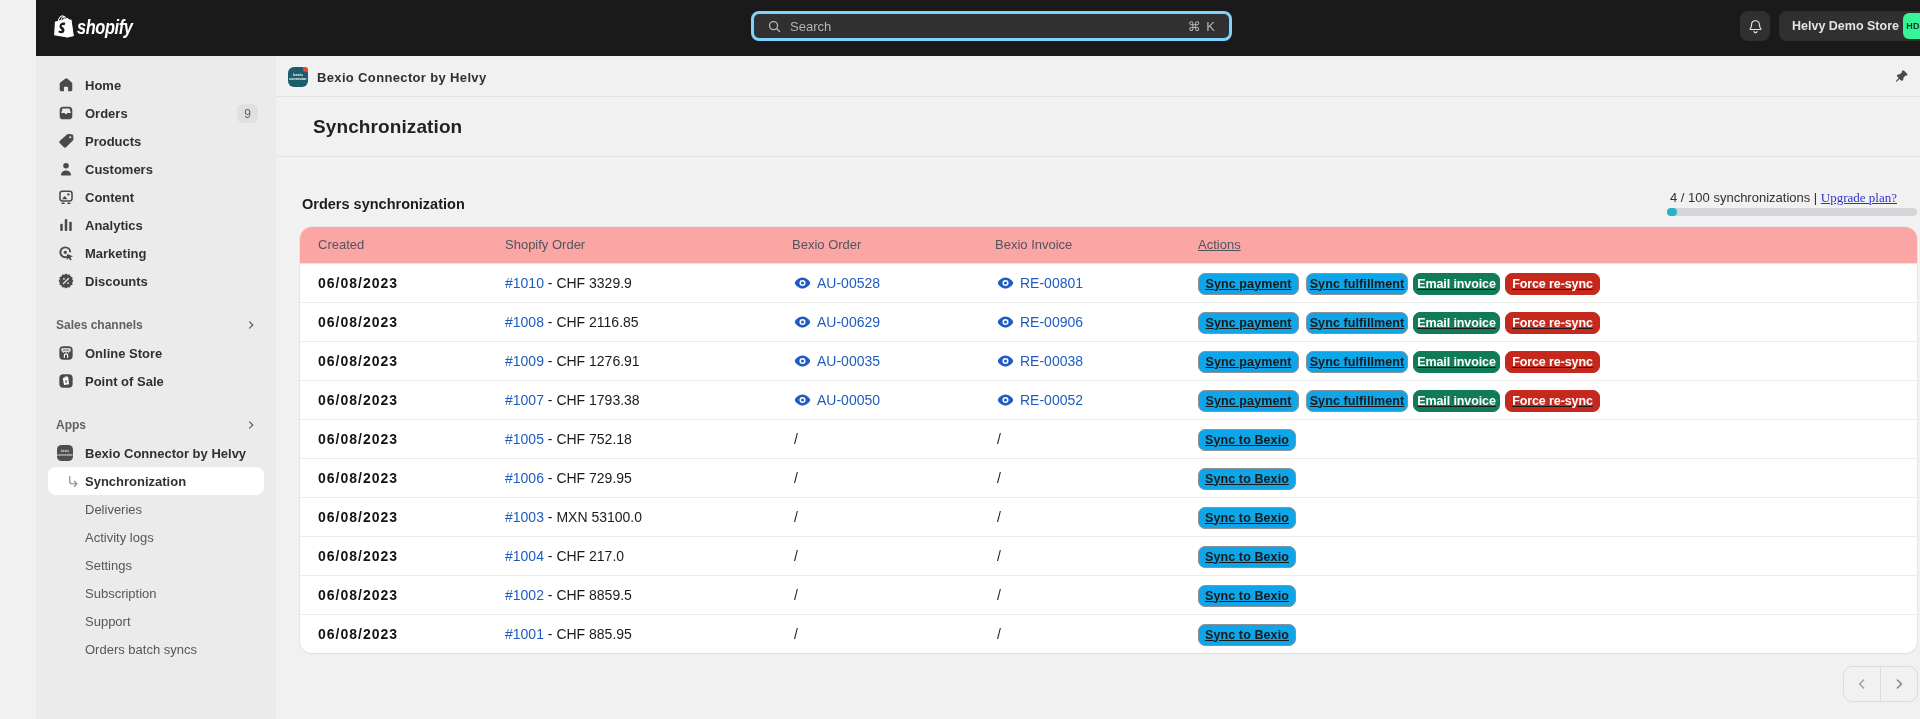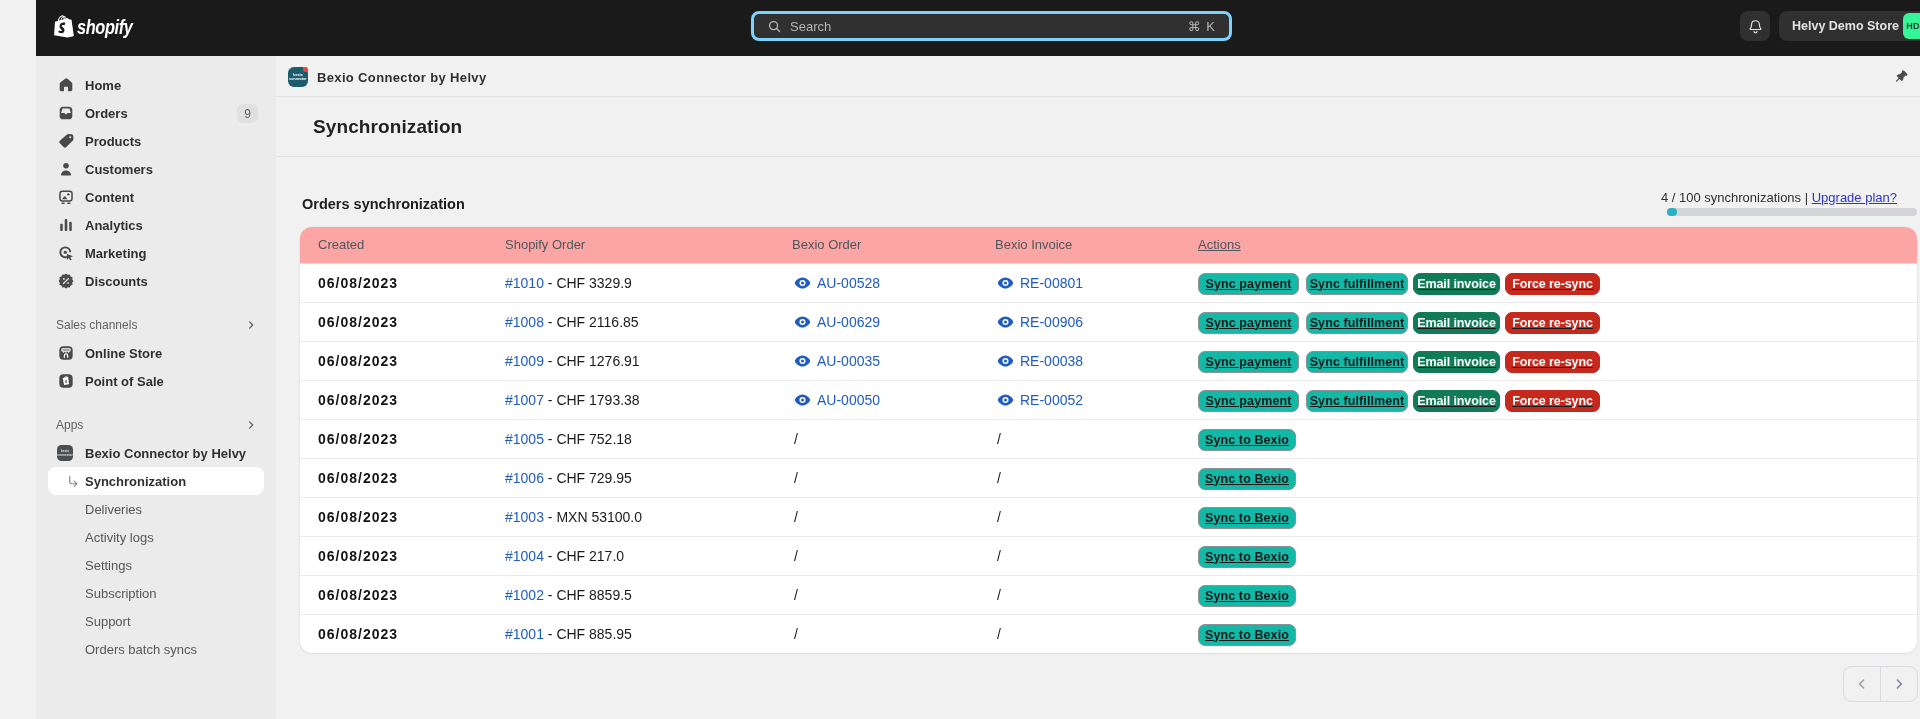--- a/index.html
+++ b/index.html
@@ -26,57 +26,57 @@
 
   
   .sidebar { position:absolute; left:0; top:56px; width:240px; height:663px; background:#ebebeb; color:#303030; }
   .nav { position:absolute; top:15px; left:0; width:240px; }
   .nav-item { position:relative; height:28px; margin:0 12px; border-radius:8px; display:flex; align-items:center;
     font-size:13px; font-weight:700; color:#303030; }
   .nav-item .ic { position:absolute; left:9px; top:5px; width:18px; height:18px; display:flex; }
   .nav-item .lbl { margin-left:37px; }
   .nav-item .count { position:absolute; right:6px; top:5px; min-width:21px; height:19px; background:#e0e0e0;
     border-radius:6px; color:#616161; font-size:12px; font-weight:400; display:flex; align-items:center; justify-content:center; }
-  .sec-head { height:28px; margin:16px 12px 0 12px; display:flex; align-items:center; font-size:12px; font-weight:400; color:#616161; position:relative;}
+  .sec-head { height:28px; margin:16px 12px 0 12px; display:flex; align-items:center; font-size:12px; font-weight:700; color:#616161; position:relative;}
   .sec-head .lbl { margin-left:8px; }
   .sec-head .chev { position:absolute; right:6px; top:7px; }
   .nav-sub { font-weight:400; color:#575757; }
   .nav-sub .lbl { margin-left:37px; }
   .nav-sel { background:#fff; font-weight:700; color:#303030; }
 
   
   .main { position:absolute; left:240px; top:56px; width:1680px; height:663px; background:#f1f1f1; }
   .appbar { position:absolute; left:0; top:0; width:1680px; height:41px; border-bottom:1px solid #e3e3e3; }
   .appbar .appicon { position:absolute; left:12px; top:10px; }
   .appbar .title { position:absolute; left:41px; top:14px; font-size:13px; font-weight:700; color:#303030; letter-spacing:0.35px; }
   .appbar .pin { position:absolute; left:1618px; top:13px; }
   .appbar .dots { position:absolute; left:1646px; top:13px; }
   .titlebar { position:absolute; left:0; top:41px; width:1680px; height:60px; border-bottom:1px solid #e3e3e3; }
   .titlebar h1 { position:absolute; left:37px; top:19px; font-size:19px; font-weight:700; color:#1f2124; letter-spacing:0.1px;}
 
   .sec-title { position:absolute; left:26px; top:140px; font-size:14.5px; font-weight:700; color:#1a1c1e; }
   .meta { position:absolute; right:59px; top:134px; font-size:13px; color:#303030; white-space:nowrap; }
-  .meta a { color:#2d35c8; text-decoration:underline; }
+  .meta a { color:#2d35c8; text-decoration:underline;font-family:Liberation Serif, serif; }
   .progress { position:absolute; left:1391px; top:152px; width:250px; height:8px; background:#d3d5d9; border-radius:4px; }
   .progress .fill { position:absolute; left:0; top:0; width:10px; height:8px; background:#29b2c5; border-radius:4px; }
 
   
   .card { position:absolute; left:24px; top:171px; width:1617px; height:426px; background:#fff; border-radius:12px;
     box-shadow:0 1px 2px rgba(0,0,0,.05), 0 0 0 1px rgba(0,0,0,.03); overflow:hidden; }
   .thead { position:absolute; left:0; top:0; width:1617px; height:37px; background:#fca5a5; border-bottom:1px solid #e4e5e7; }
   .thead span { position:absolute; top:0; line-height:36px; font-size:13px; color:#51555c; }
   .trow { position:absolute; left:0; width:1617px; height:39px; border-bottom:1px solid #ebebeb; font-size:14px; color:#1a1a1a; }
   .trow > span, .trow > div.cell { position:absolute; top:0; line-height:38px; }
   .c1 { left:18px; } .c2 { left:205px; } .c3 { left:492px; } .c4 { left:695px; } .c5 { left:898px;text-decoration:underline; }
   .date { font-weight:700; color:#141414; letter-spacing:1px; }
   a.lnk { color:#1f5cc2; text-decoration:none; }
   .eye { display:inline-block; vertical-align:-2px; margin-right:6px; margin-left:2px; }
   .btns { display:flex; gap:5px; align-items:center; height:39px; }
   .btn { height:22px; border-radius:7px; font-size:12.5px; font-weight:700; letter-spacing:0.1px;
-    background:#14b8a6; border:1px solid #8c9196; color:#1a1a1a; display:inline-flex; align-items:center; justify-content:center; }
+    background:#0ea5e9; border:1px solid #8c9196; color:#1a1a1a; display:inline-flex; align-items:center; justify-content:center; }
   .w1{width:101px} .w2{width:102px; margin-left:2px;} .w3{width:87px} .w4{width:95px} .w5{width:98px}
   .btn-green { background:#117a57; border-color:#117a57; color:#fff; letter-spacing:-0.1px; }
   .btn-red { background:#c5281c; border-color:#c5281c; color:#fff; letter-spacing:-0.1px; }
 
   
   .pager { position:absolute; left:1567px; top:610px; width:75px; height:36px; border:1px solid #d8dbe0; border-radius:9px; display:flex; }
   .pager .pg { flex:1; display:flex; align-items:center; justify-content:center; }
   .pager .pg:first-child { border-right:1px solid #d8dbe0; }
   .vscroll { position:absolute; left:1663px; top:42px; width:17px; height:621px; background:#fafafa; }
   .vthumb { position:absolute; left:3px; top:20px; width:10px; height:335px; background:#c1c1c1; border-radius:5px; }

